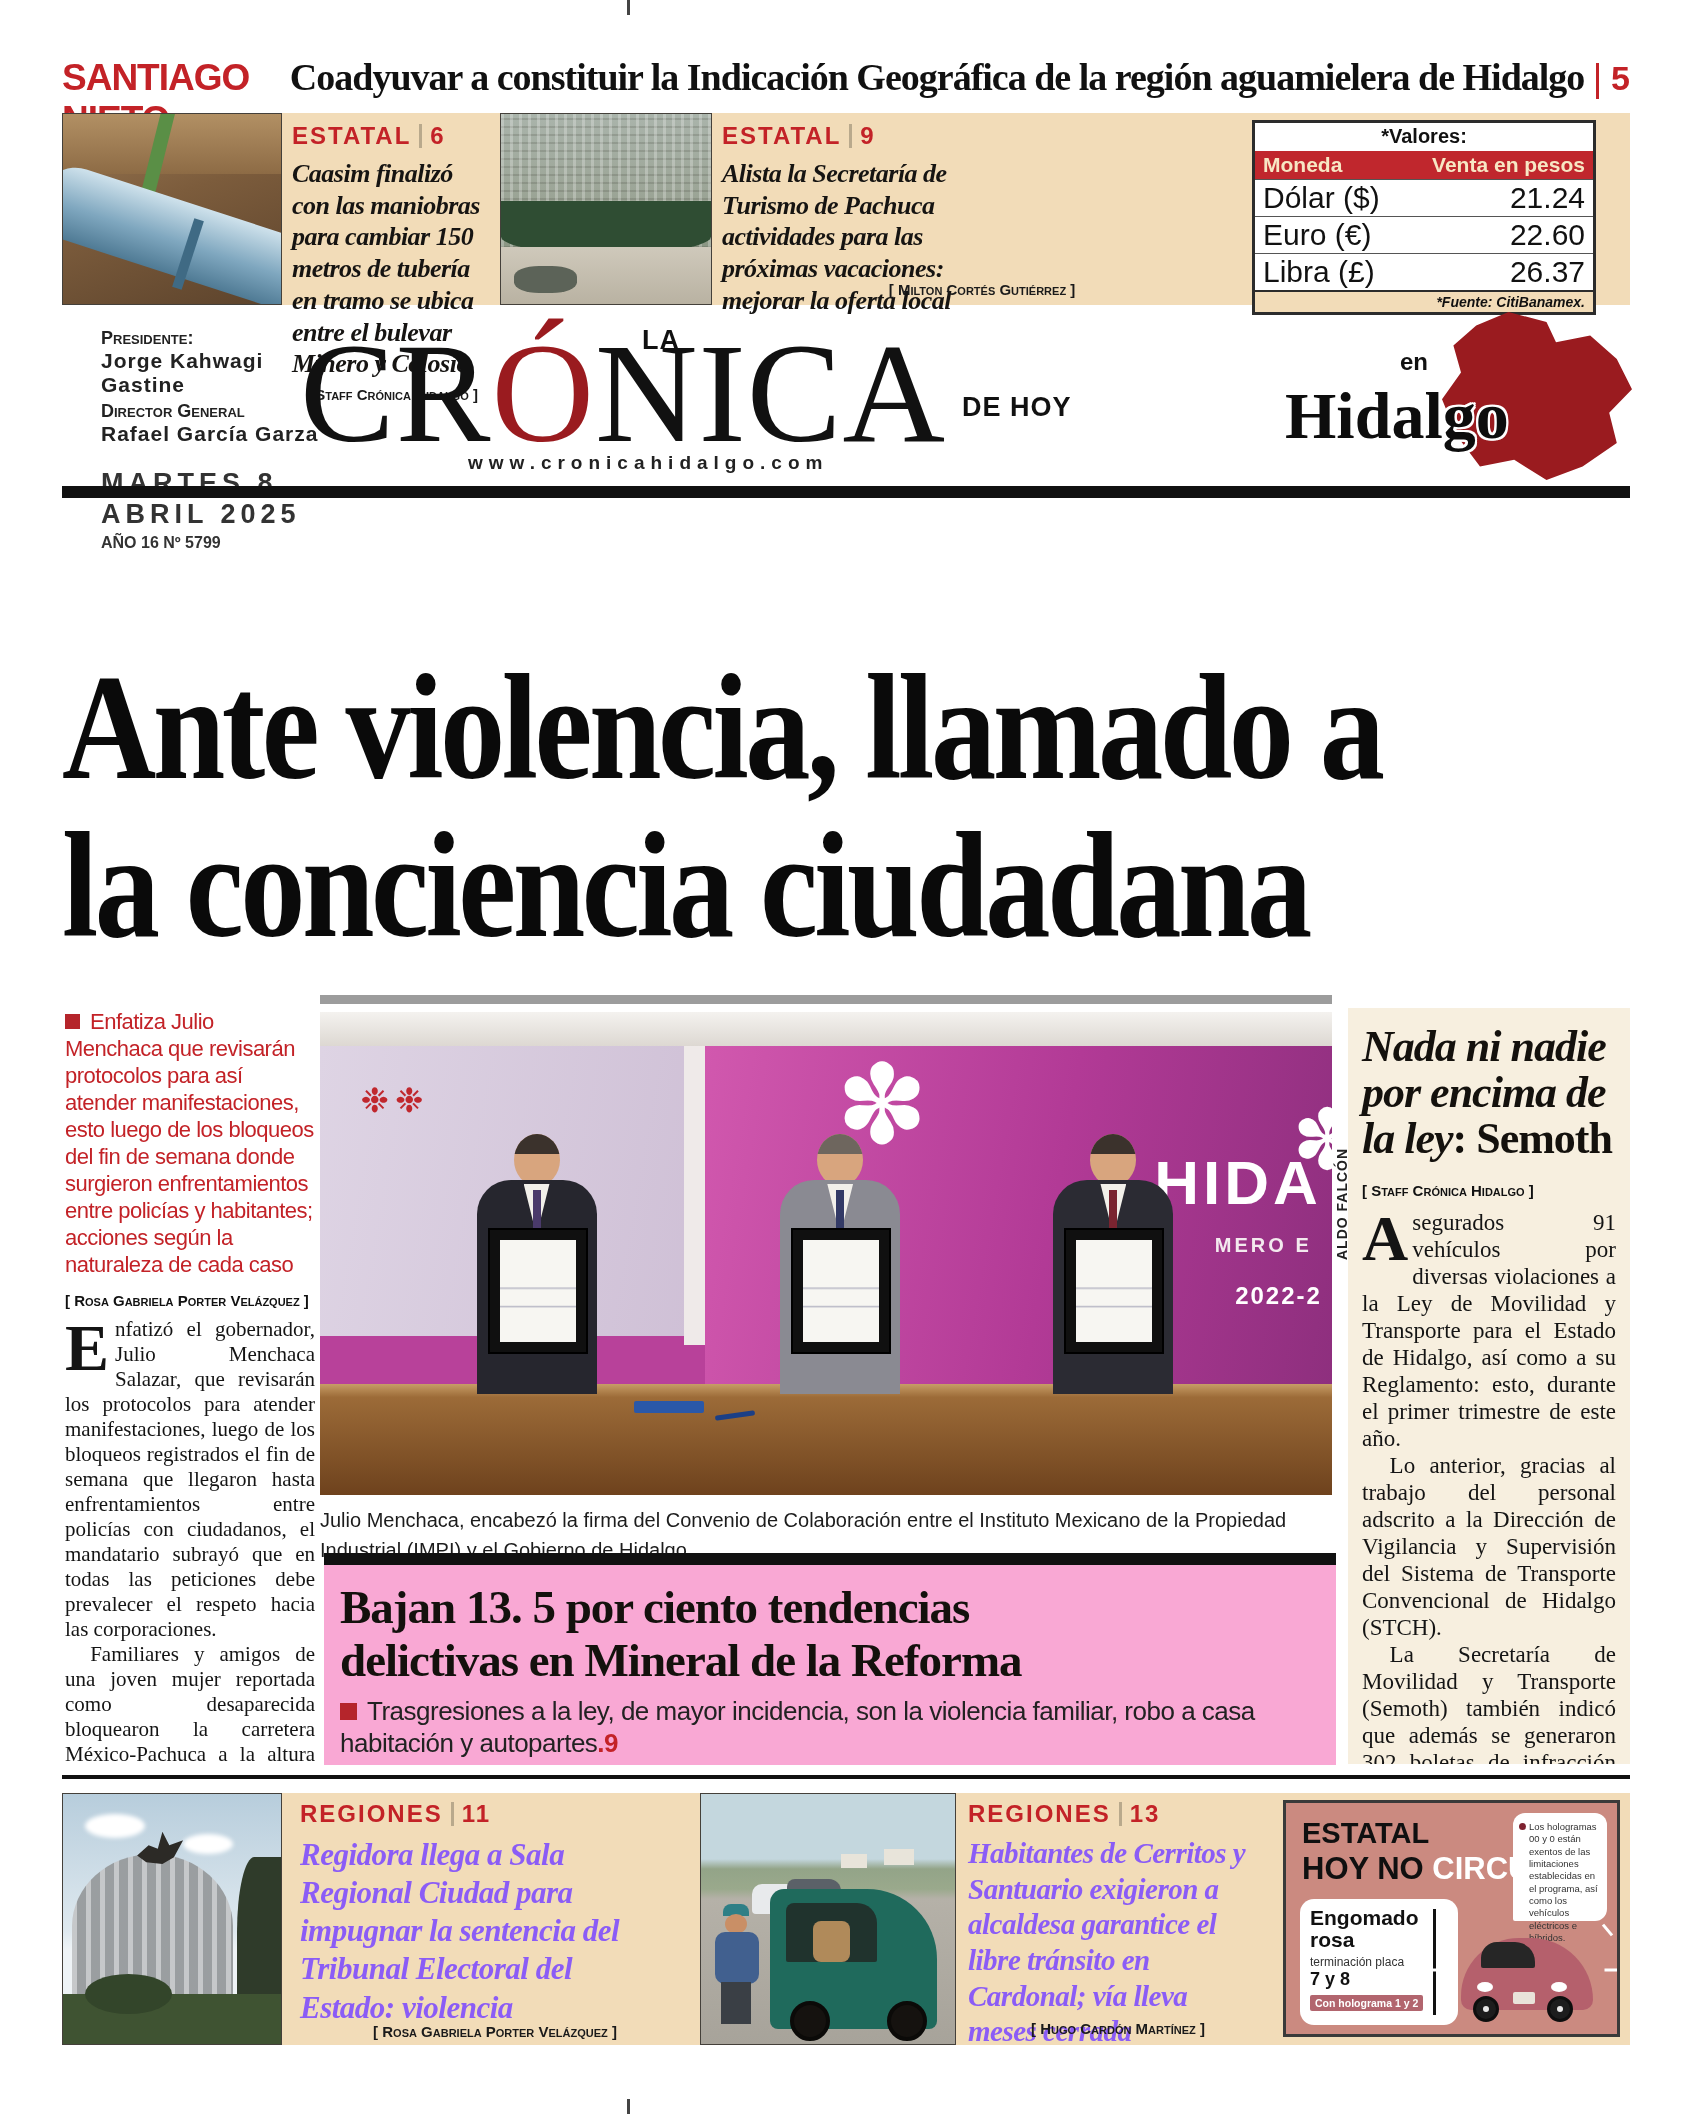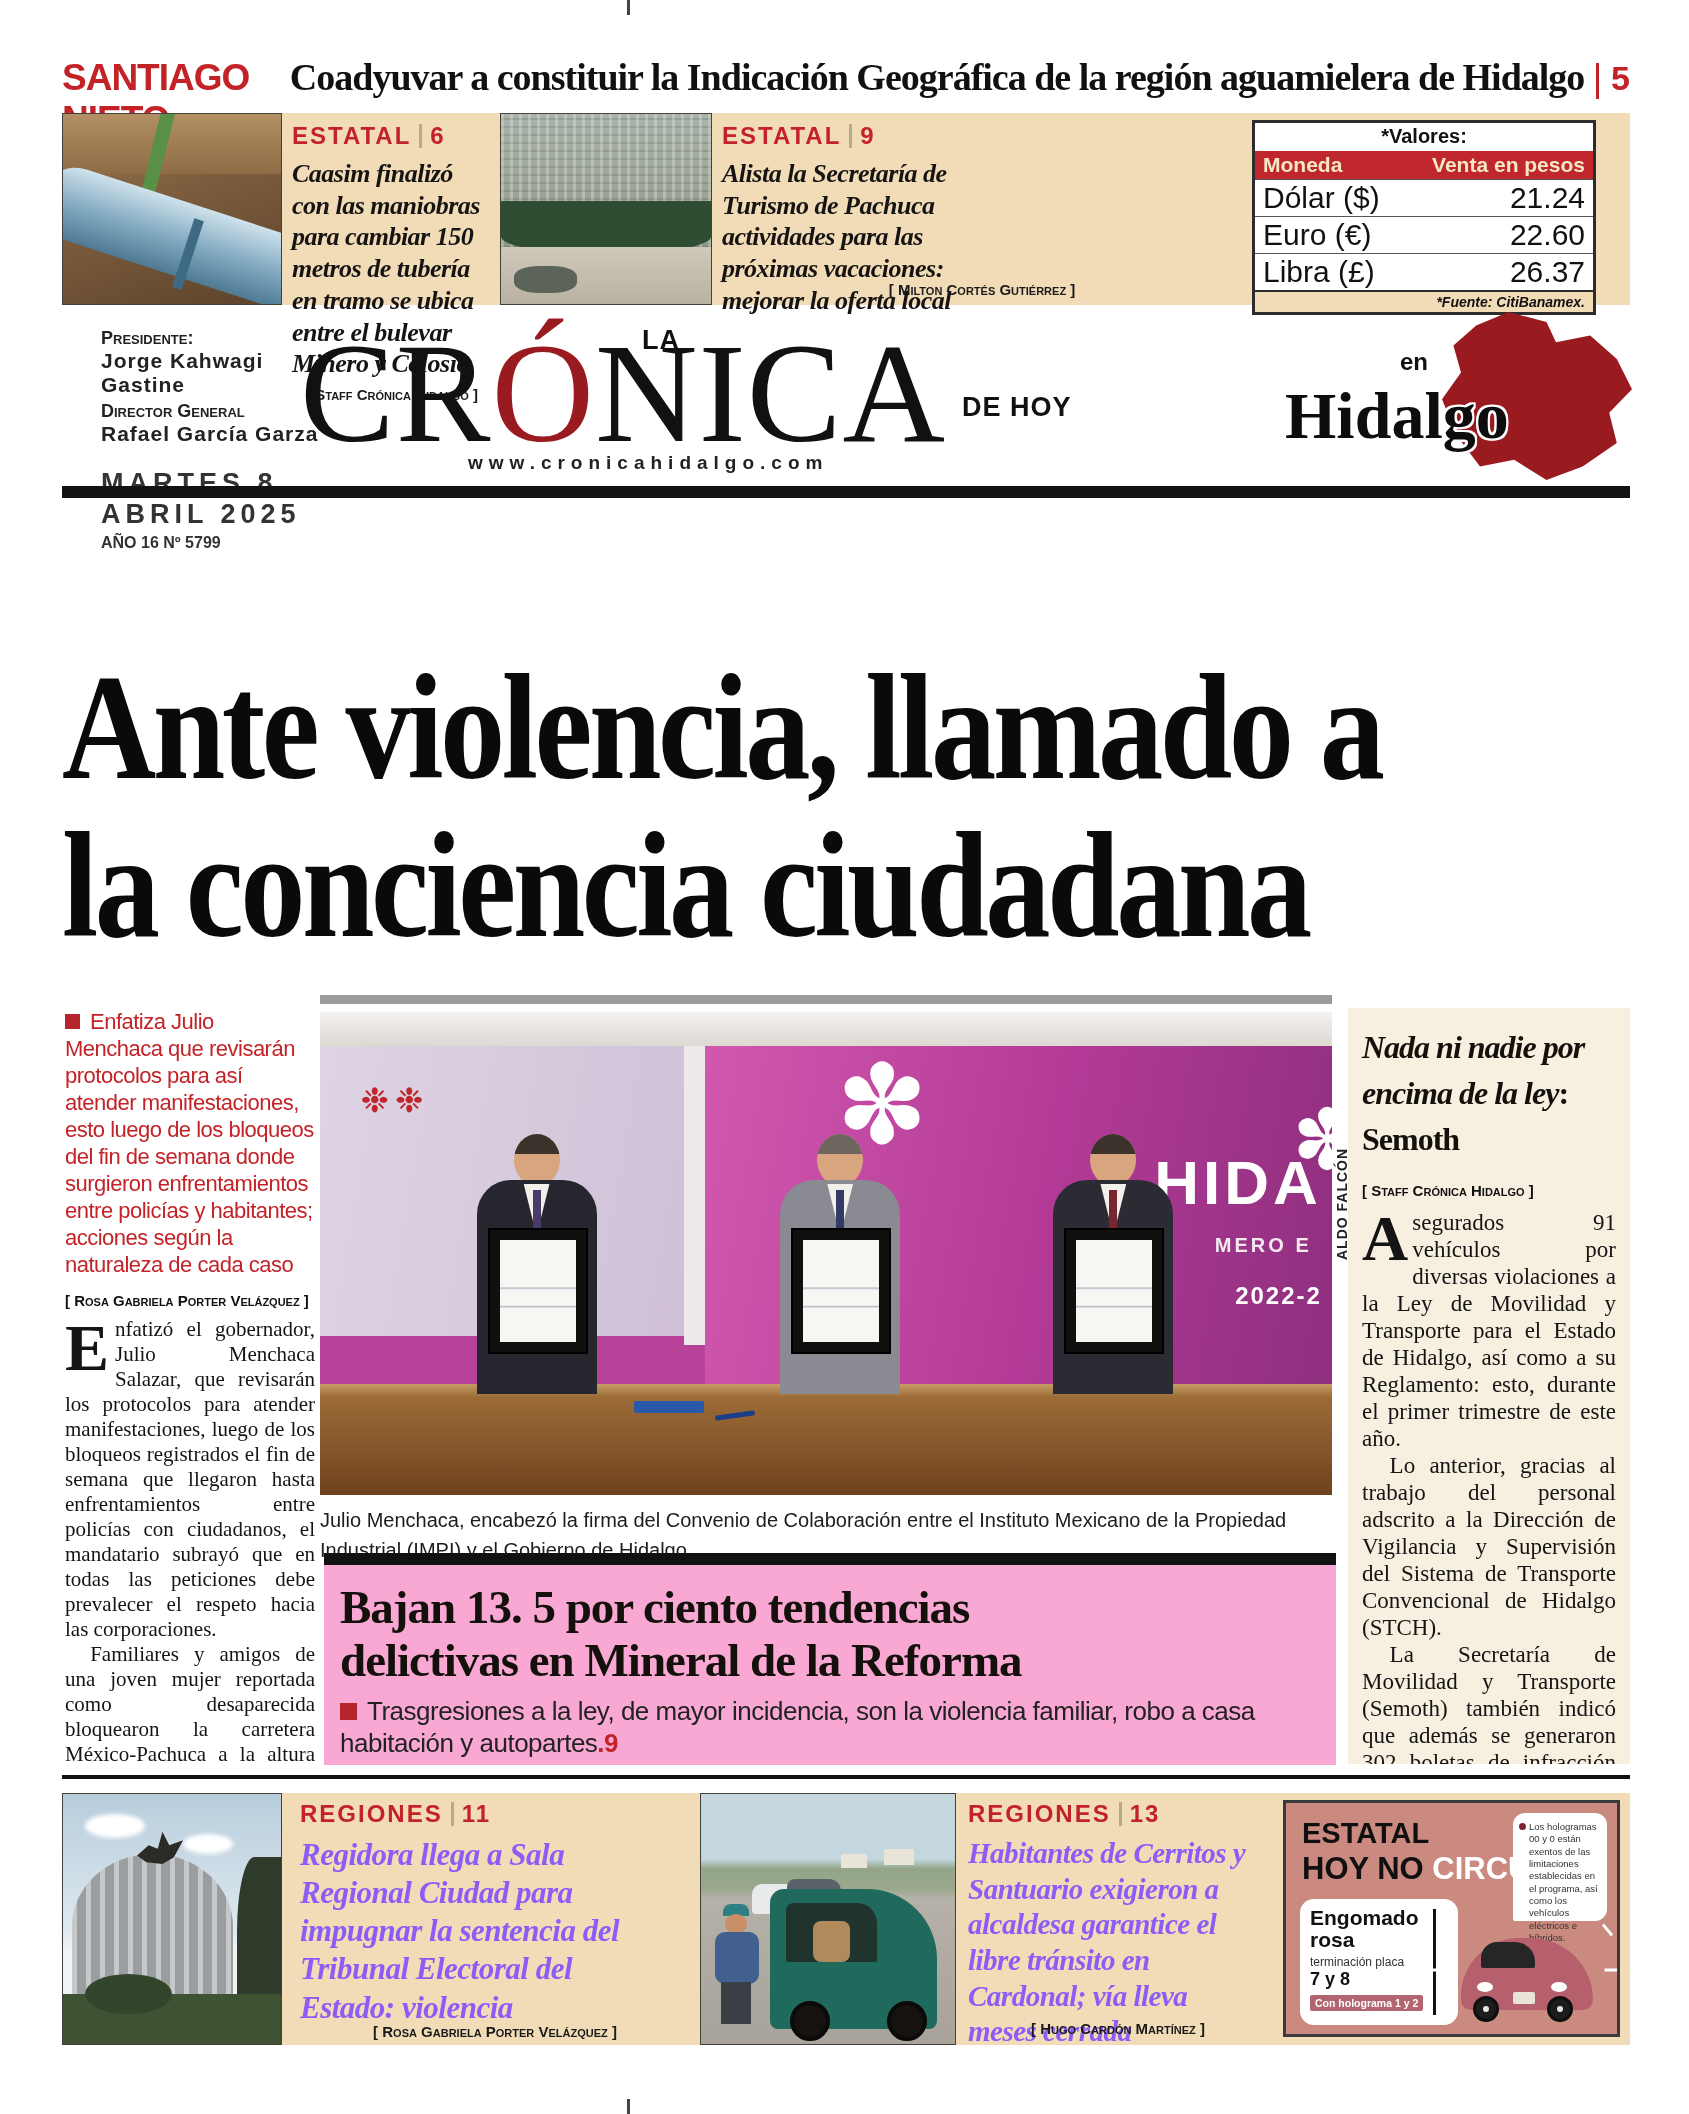--- a/index.html
+++ b/index.html
@@ -100,21 +100,21 @@
 
   
   .bajan{left:324px;top:1553px;width:1012px;height:212px;background:#f9a8d4;box-sizing:border-box;}
   .bajan .topbarblk{position:absolute;left:0;top:0;width:100%;height:12px;background:#111;}
   .bajan .bh{padding:18px 16px 0;font-weight:bold;font-size:47px;line-height:53px;letter-spacing:-1px;color:#14110d;}
   .bajan .bd{padding:8px 16px 0;font-family:"Liberation Sans",sans-serif;font-size:26px;line-height:32px;color:#222;letter-spacing:-0.5px;}
   .bajan .bullet{width:17px;height:17px;}
 
   
   .rightcol{left:1348px;top:1008px;width:282px;height:756px;background:#f7efdf;box-sizing:border-box;padding:16px 14px 0;overflow:hidden;}
-  .sem-head{font-weight:bold;font-size:32px;line-height:46px;letter-spacing:-1px;color:#14110d;}
+  .sem-head{font-weight:bold;font-size:44px;line-height:46px;letter-spacing:-1px;color:#14110d;}
   .sem-head .it{font-style:italic;}
   .sem-byline{font-family:"Liberation Sans",sans-serif;font-weight:bold;font-variant:small-caps;font-size:15px;margin:20px 0 10px;}
   .sem-body{font-size:23px;line-height:27px;text-align:justify;color:#141414;}
   .sem-body p{margin:0;}
   .sem-body p.ind{text-indent:1.2em;}
   .dropcapA{float:left;font-weight:bold;font-size:64px;line-height:52px;padding:4px 4px 0 0;}
 
   .bottomrule{left:62px;top:1775px;width:1568px;height:4px;background:#111;}
 
   

